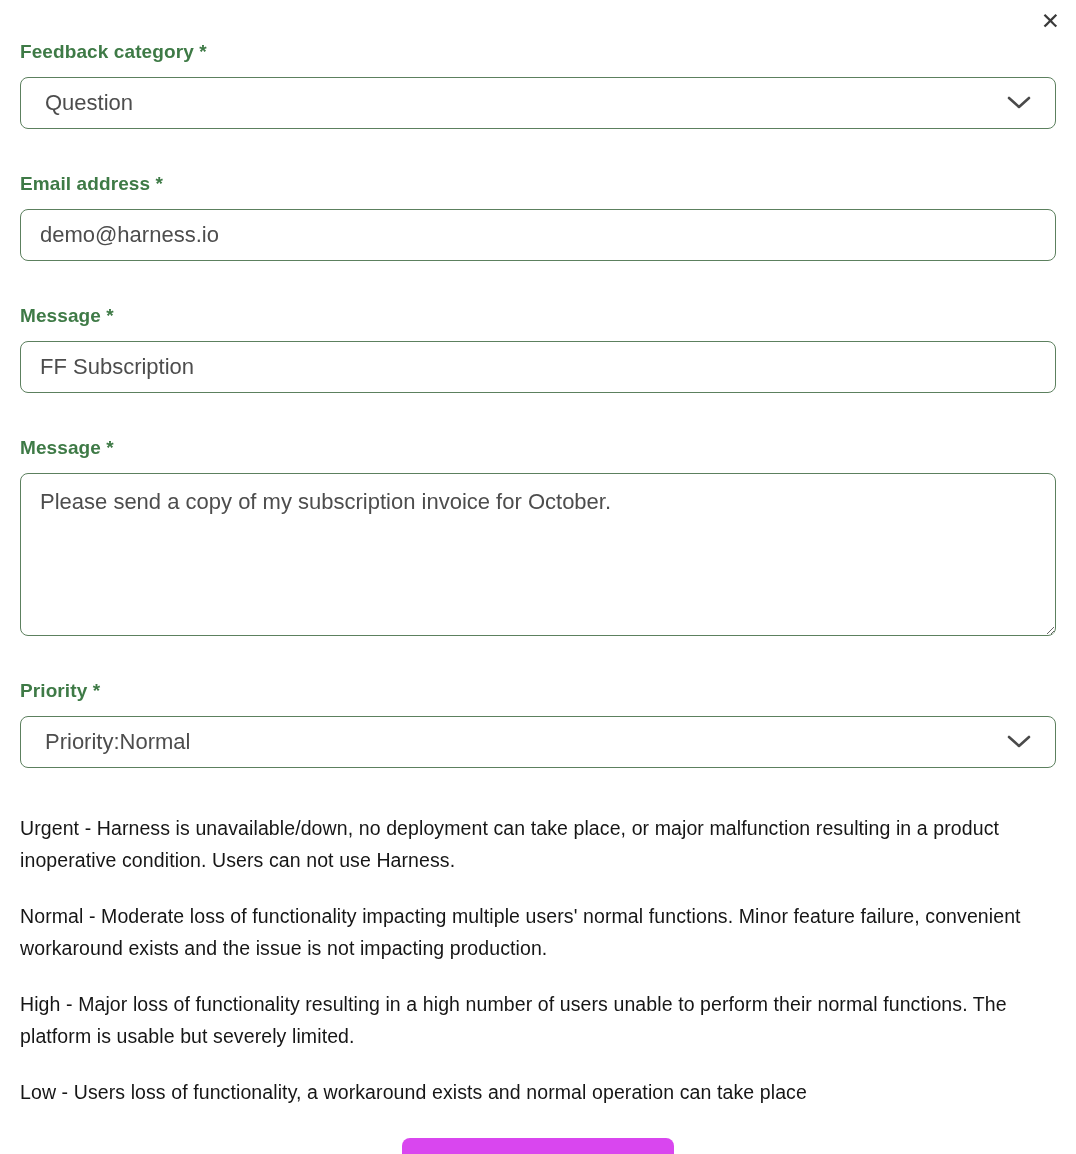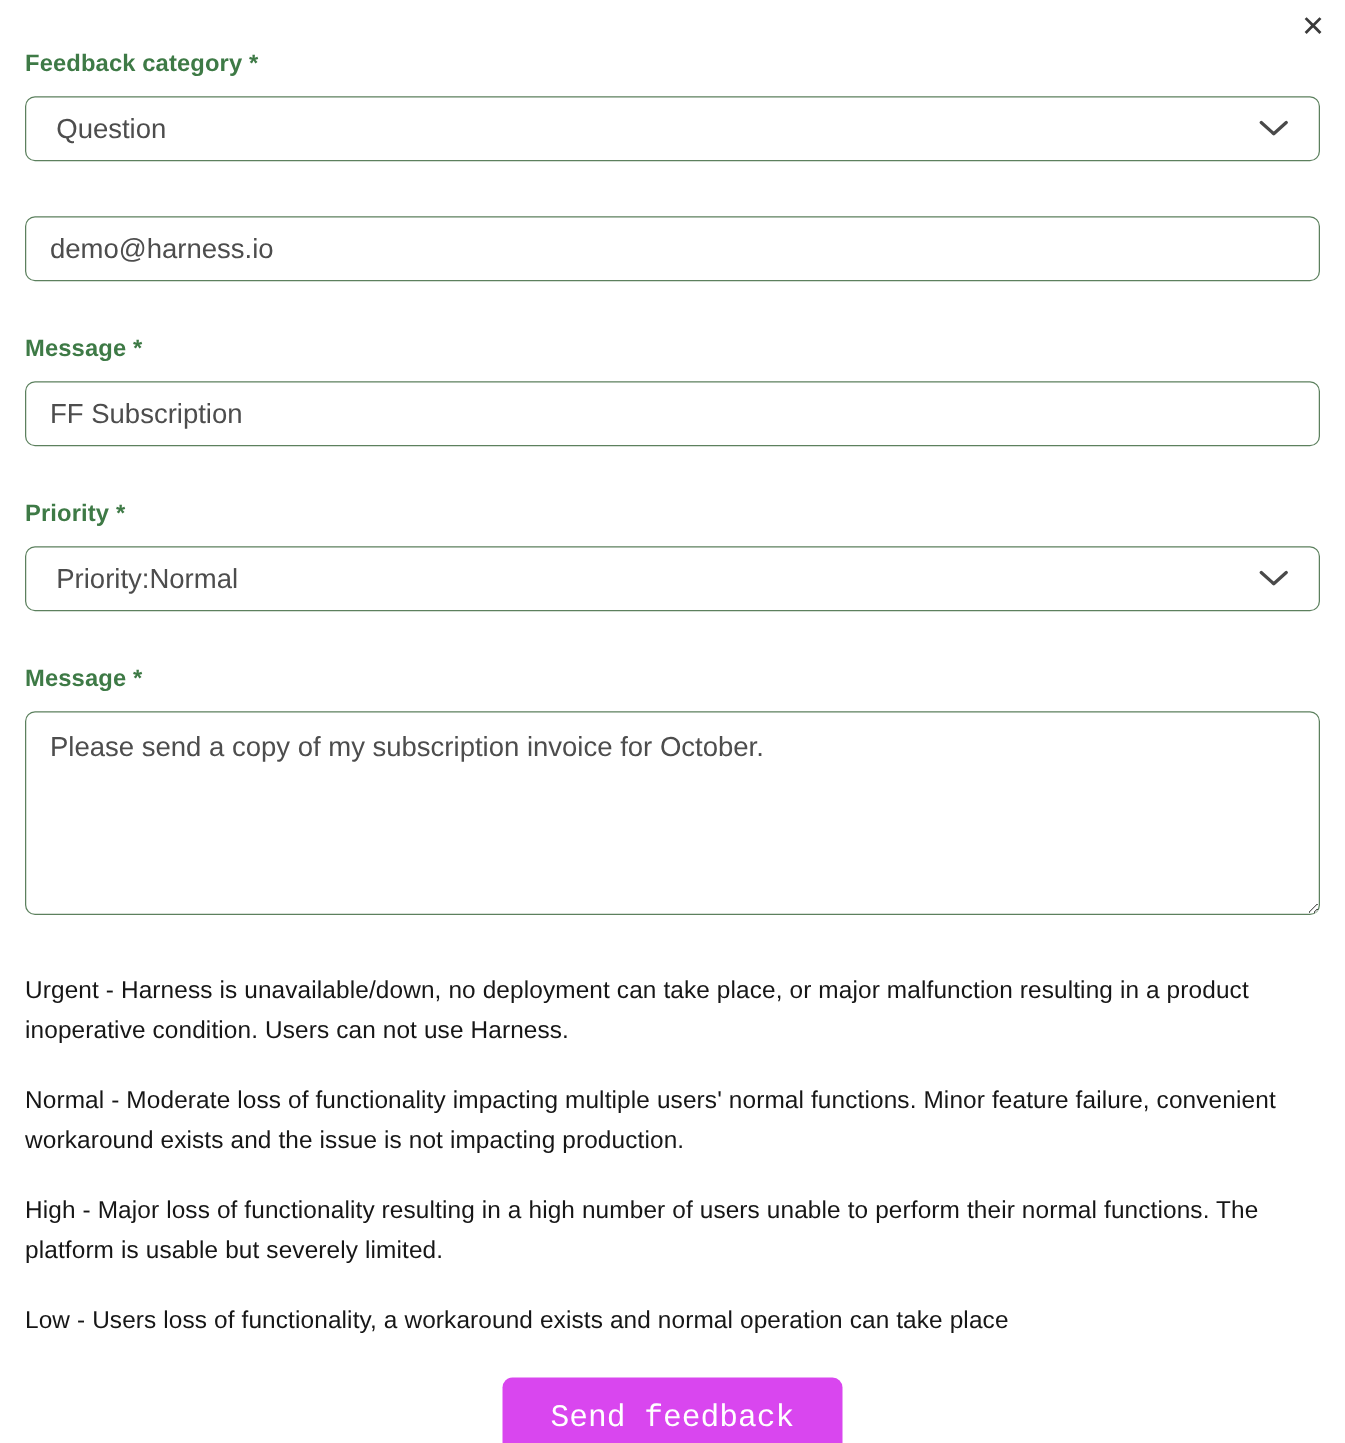--- a/index.html
+++ b/index.html
@@ -110,50 +110,54 @@
     </label>
     <div class="control select-control">
       <span class="select-value">Question</span>
       <svg class="chev" width="24" height="14" viewBox="0 0 24 14">
         <polyline points="2,2 12,11 22,2" fill="none" stroke="#4a4a4a" stroke-width="2.6" stroke-linecap="round" stroke-linejoin="round"></polyline>
       </svg>
     </div>
   </div>
 
   <div class="field-group">
+    <label class="field-label">
+      <span>Email address</span>
+      <span>*</span>
+    </label>
     <input type="text" class="control" value="demo@harness.io" style="">
   </div>
 
   <div class="field-group">
     <label class="field-label">
       <span>Message</span>
       <span>*</span>
     </label>
     <input type="text" class="control" value="FF Subscription" style="">
   </div>
 
   <div class="field-group">
     <label class="field-label">
+      <span>Message</span>
+      <span>*</span>
+    </label>
+    <textarea class="control" style="">Please send a copy of my subscription invoice for October.</textarea>
+  </div>
+
+  <div class="field-group">
+    <label class="field-label">
       <span>Priority</span>
       <span>*</span>
     </label>
     <div class="control select-control">
       <span class="select-value">Priority:Normal</span>
       <svg class="chev" width="24" height="14" viewBox="0 0 24 14">
         <polyline points="2,2 12,11 22,2" fill="none" stroke="#4a4a4a" stroke-width="2.6" stroke-linecap="round" stroke-linejoin="round"></polyline>
       </svg>
     </div>
-  </div>
-
-  <div class="field-group">
-    <label class="field-label">
-      <span>Message</span>
-      <span>*</span>
-    </label>
-    <textarea class="control" style="">Please send a copy of my subscription invoice for October.</textarea>
   </div>
 
   <div class="descriptions">
     <p>Urgent - Harness is unavailable/down, no deployment can take place, or major malfunction resulting in a product inoperative condition. Users can not use Harness.</p>
     <p>Normal - Moderate loss of functionality impacting multiple users' normal functions. Minor feature failure, convenient workaround exists and the issue is not impacting production.</p>
     <p>High - Major loss of functionality resulting in a high number of users unable to perform their normal functions. The platform is usable but severely limited.</p>
     <p>Low - Users loss of functionality, a workaround exists and normal operation can take place</p>
   </div>
 
   <div class="button-row">

